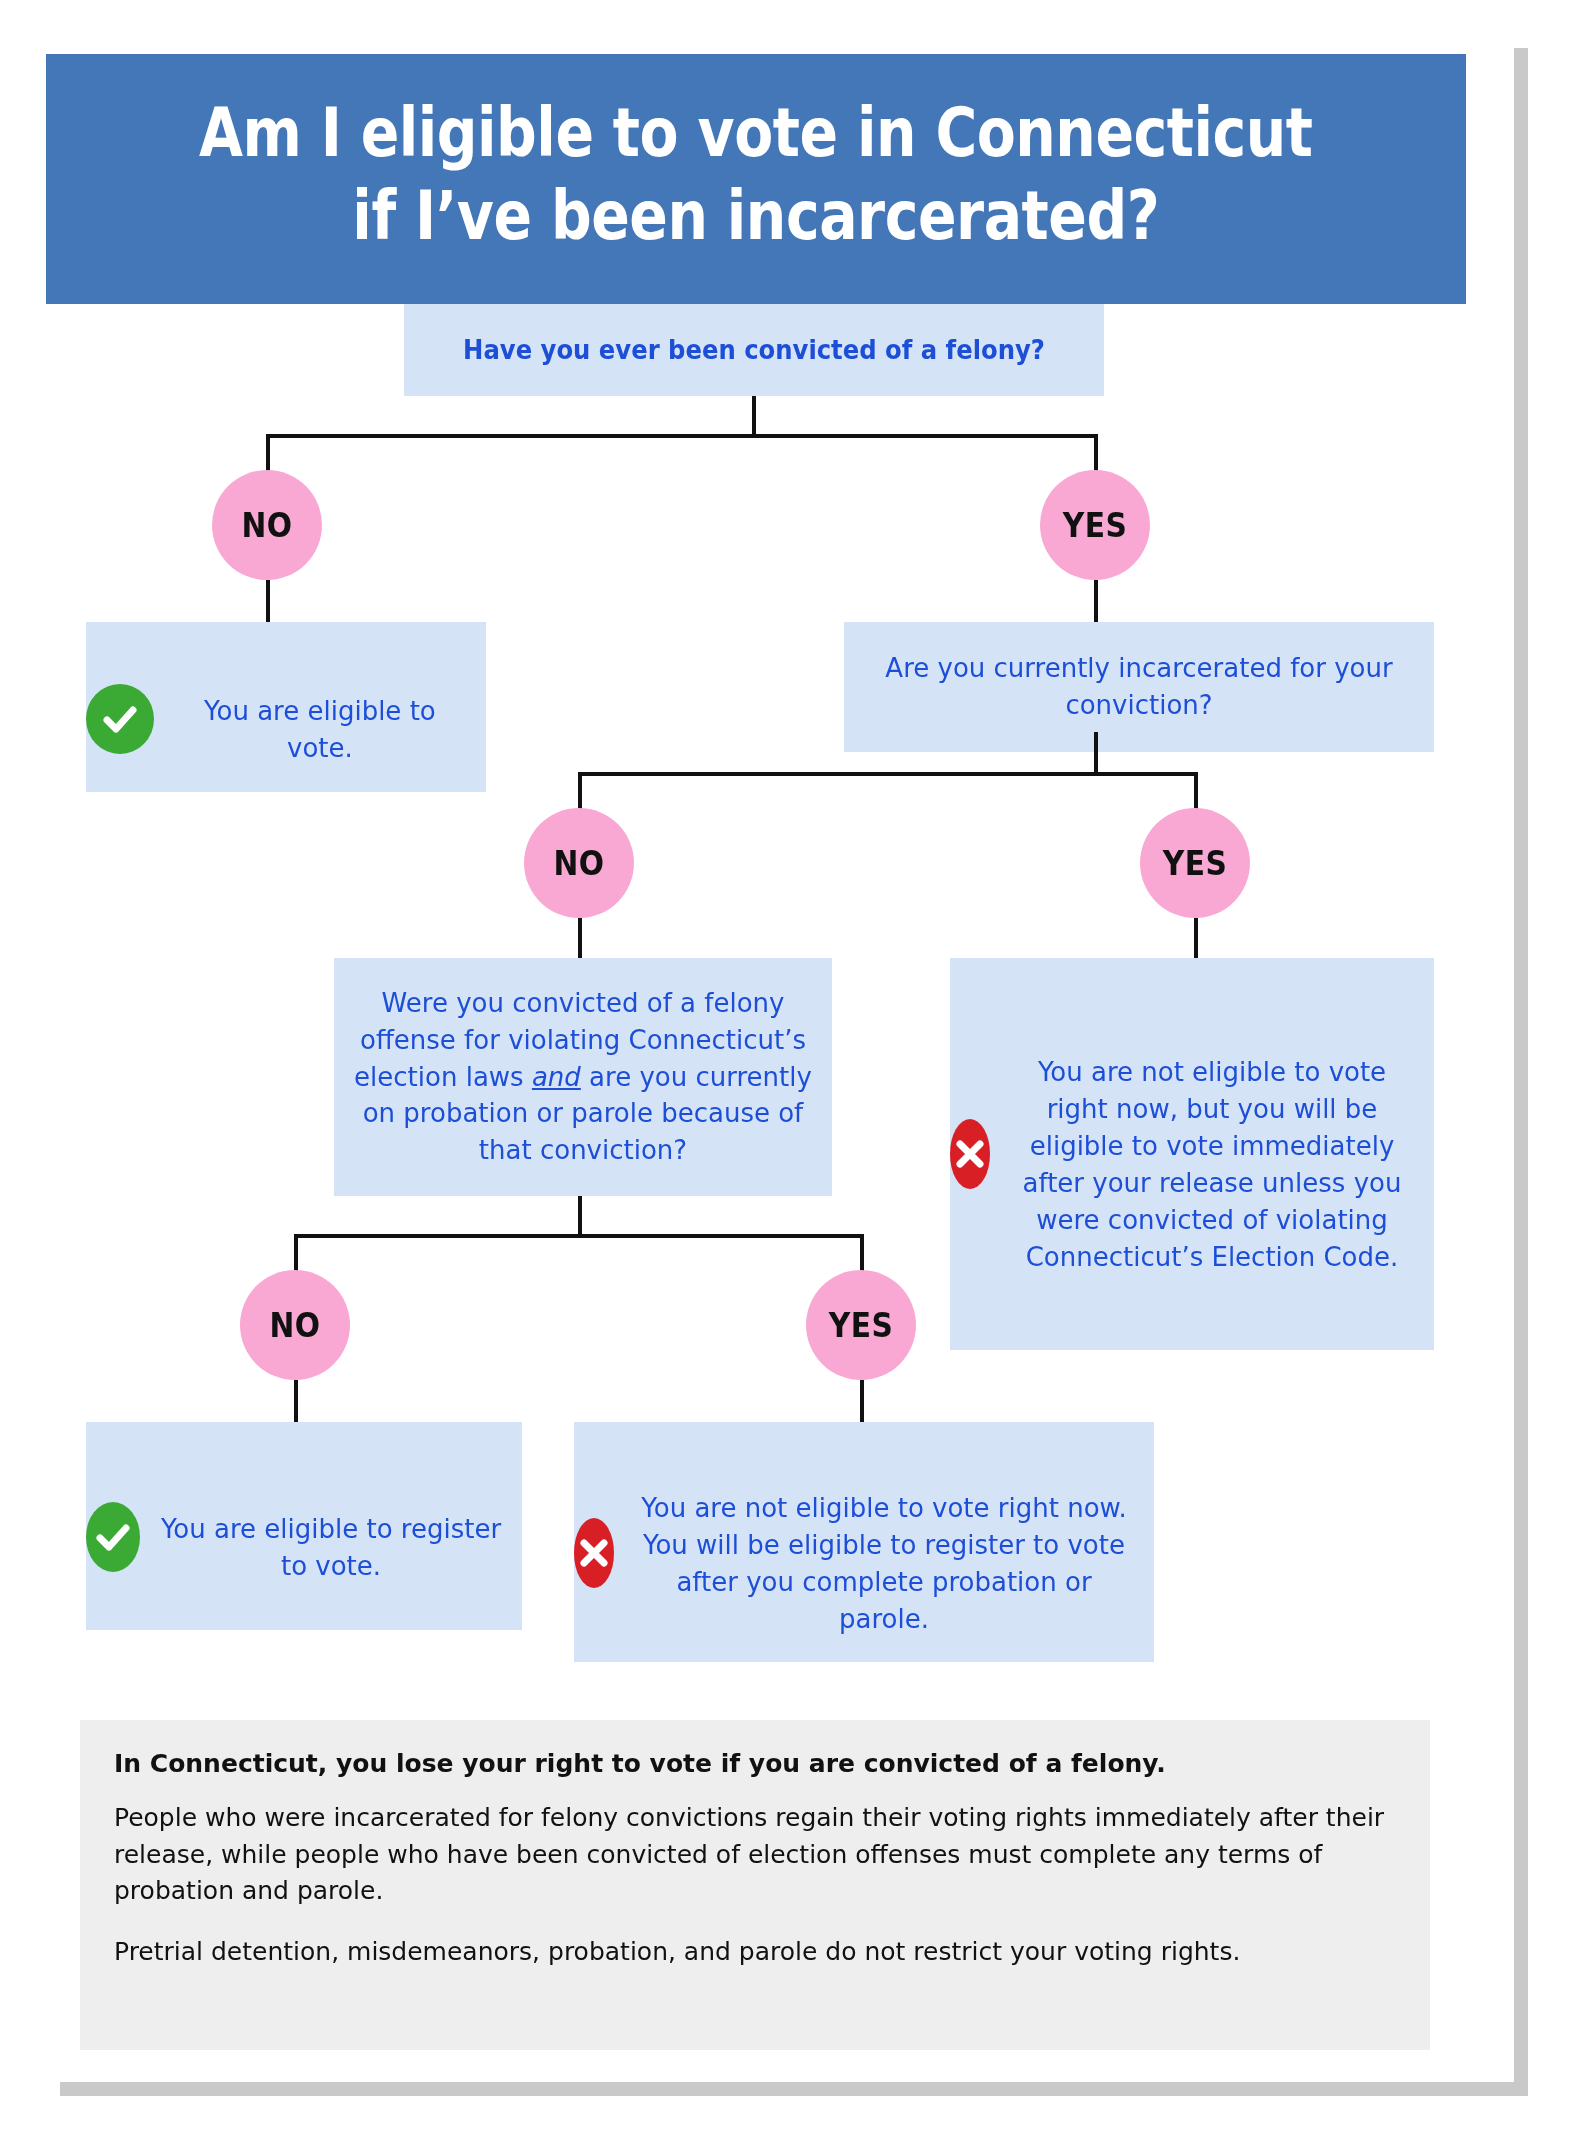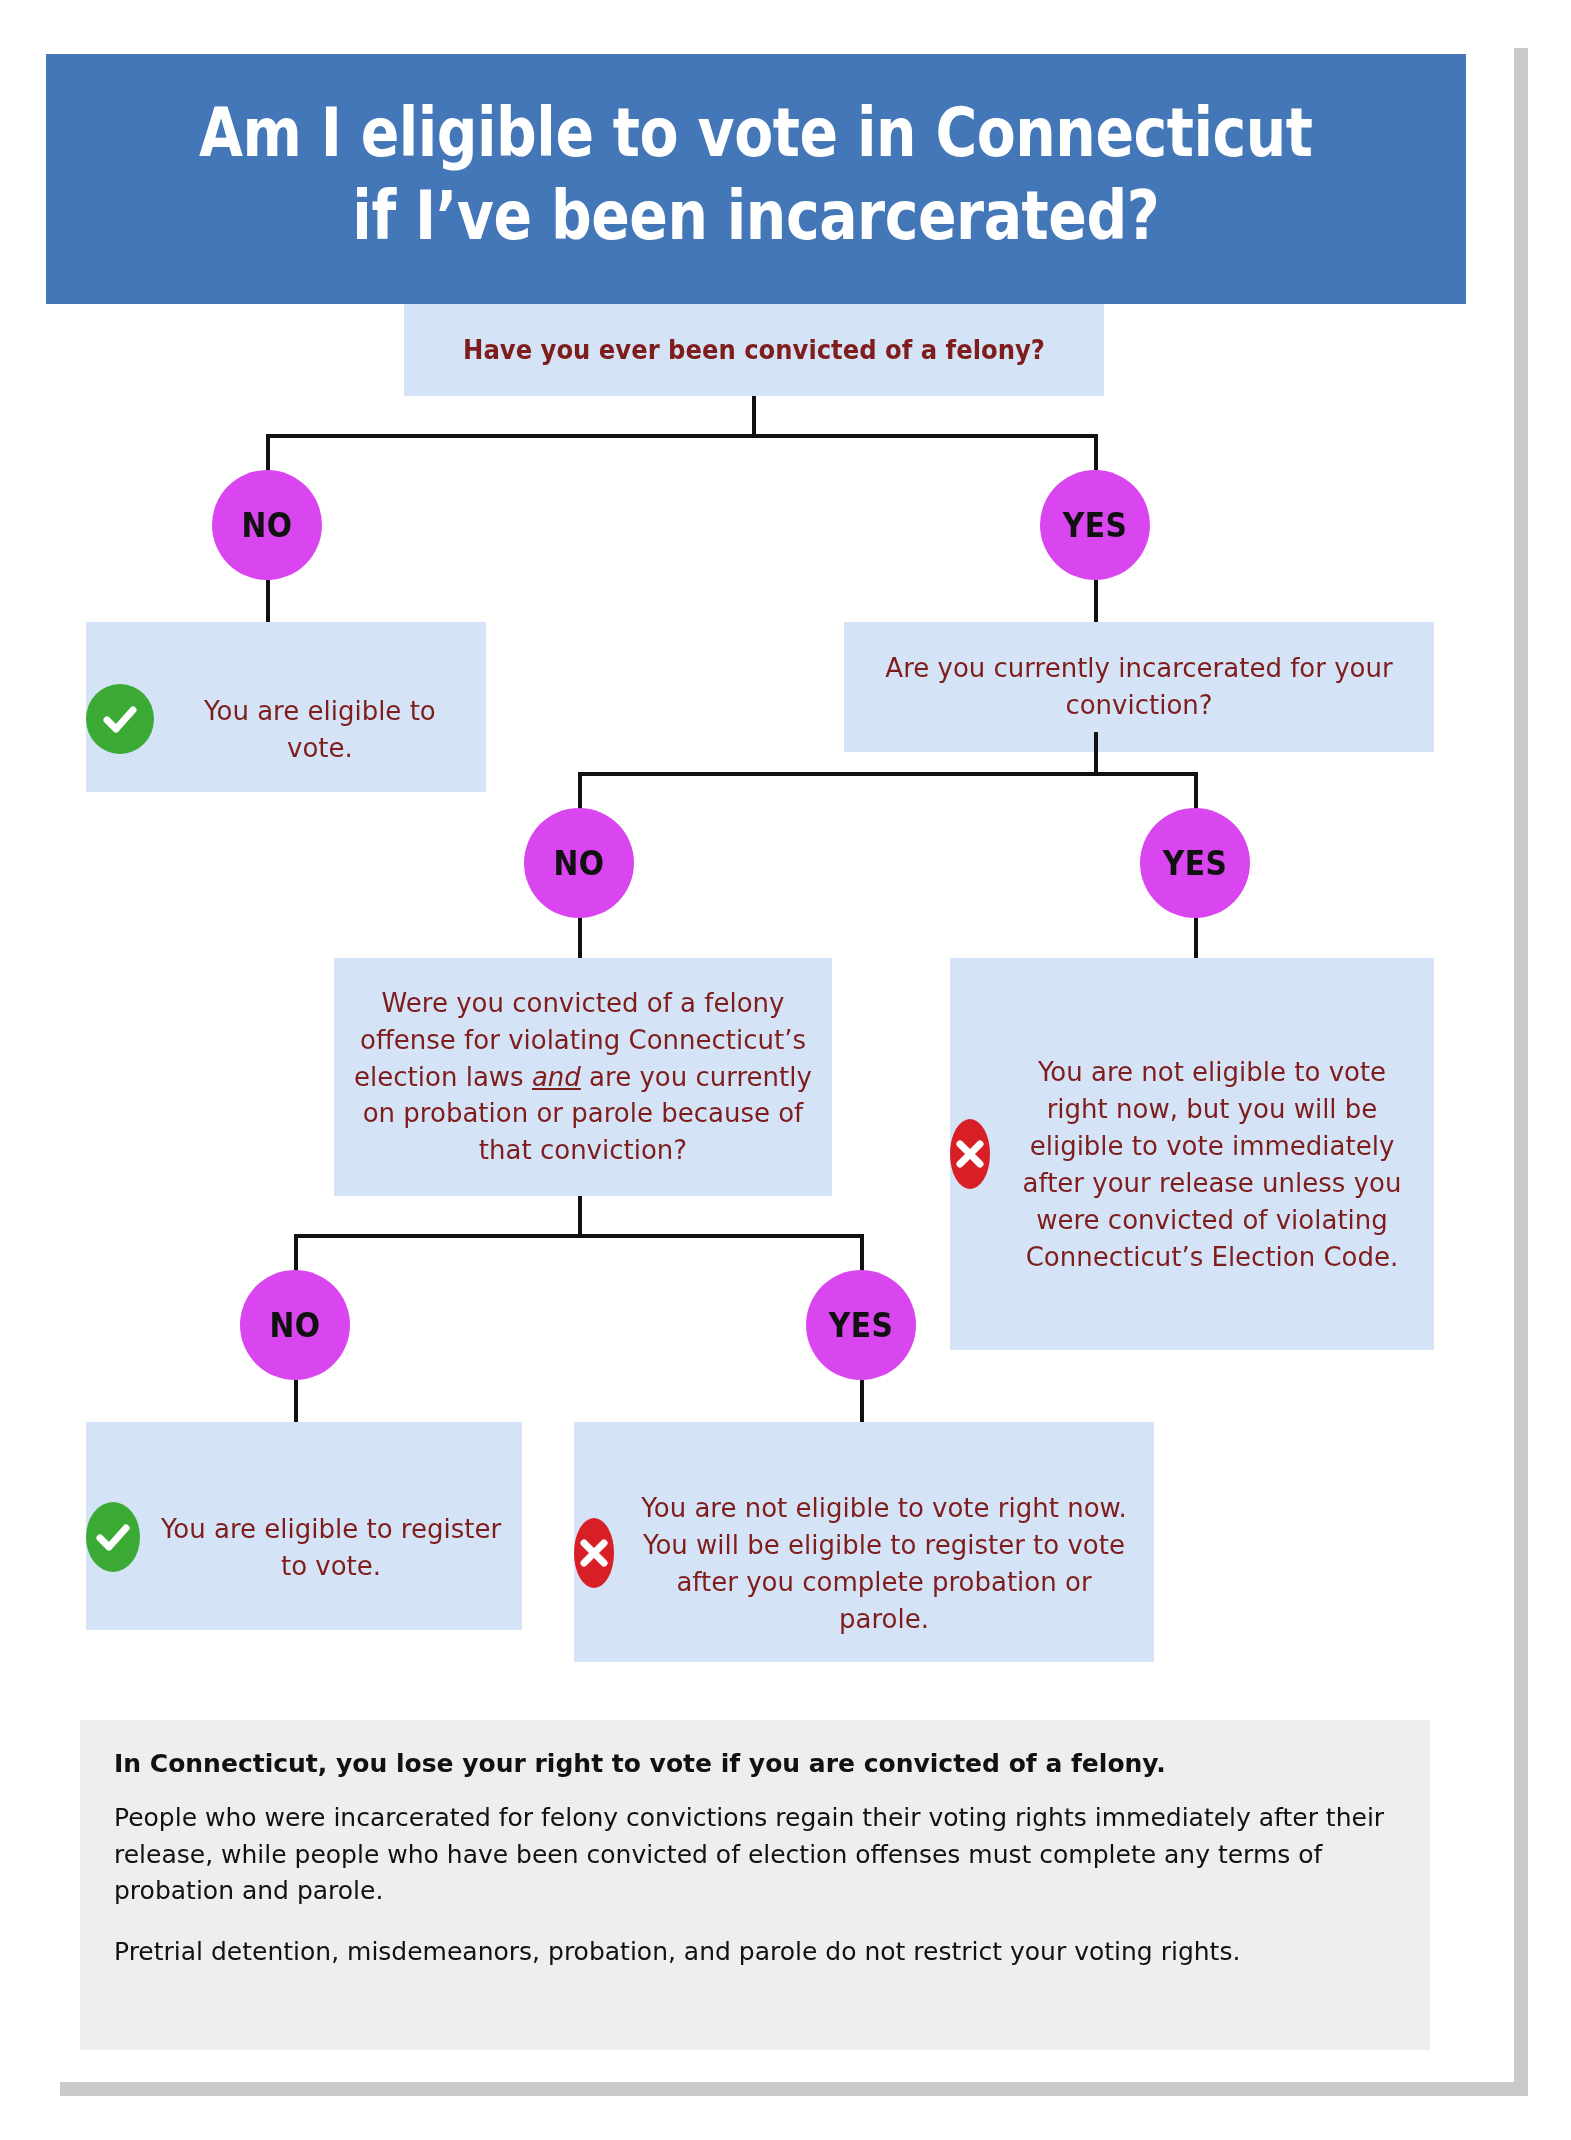--- a/index.html
+++ b/index.html
@@ -49,21 +49,21 @@
     text-align: center;
     white-space: nowrap;
     transform: scaleX(0.93);
   }
   
   .flow { position: absolute; left: 0; top: 270px; width: 1468px; height: 1420px; }
 
   .qbox, .rbox {
     position: absolute;
     background: #d4e3f5;
-    color: #7f1d1d;
+    color: #1d4ed8;
     text-align: center;
   }
   .qbox-title {
     font-family: "Liberation Sans Narrow", "DejaVu Sans Condensed", "Liberation Sans", sans-serif;
     font-weight: bold;
     font-size: 27px;
     line-height: 1.35;
     display: flex; align-items: center; justify-content: center;
     height: 100%;
     padding: 0 16px;
@@ -72,21 +72,21 @@
     font-family: "DejaVu Sans", "Liberation Sans", sans-serif;
     font-size: 26px;
     line-height: 1.42;
     padding: 0 18px;
   }
   .qbox.center-body {
     display: flex; align-items: center; justify-content: center;
   }
   .circle {
     position: absolute;
-    background: #d946ef;
+    background: #f9a8d4;
     border-radius: 50%;
     display: flex; align-items: center; justify-content: center;
     font-family: "Liberation Sans Narrow", "DejaVu Sans Condensed", "Liberation Sans", sans-serif;
     font-weight: bold;
     font-size: 33px;
     color: #111111;
     letter-spacing: 0.5px;
   }
   .ln { position: absolute; background: #111111; }
   .ln.v { width: 4px; }

